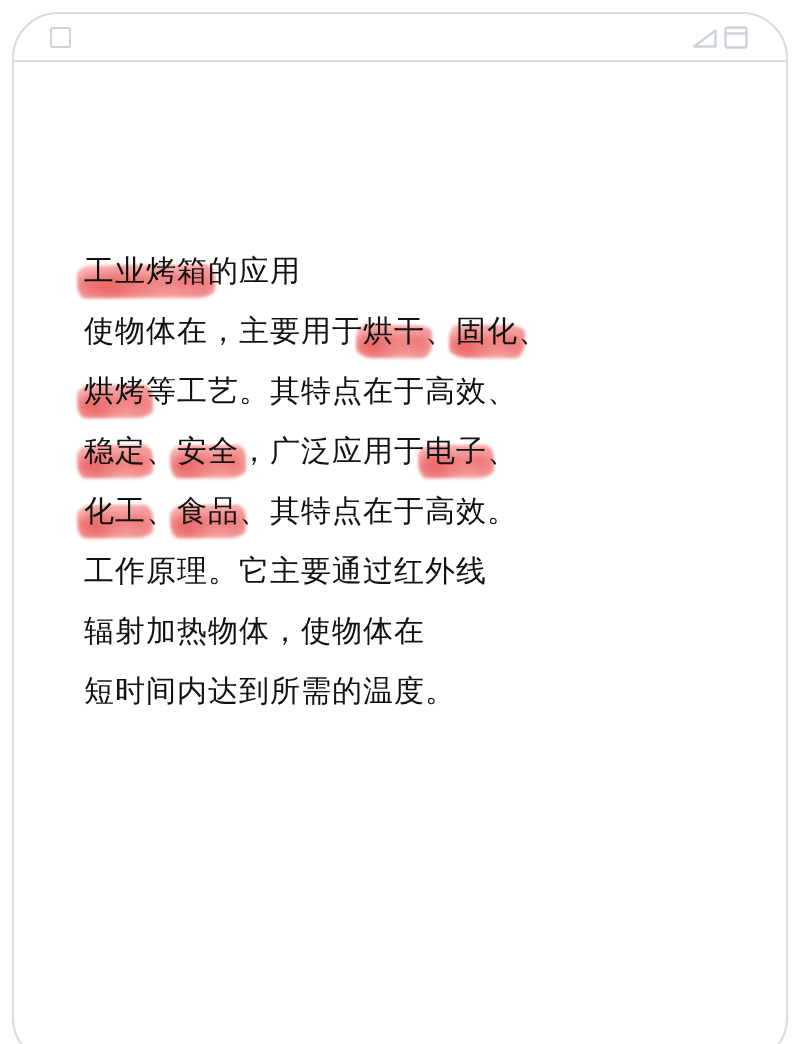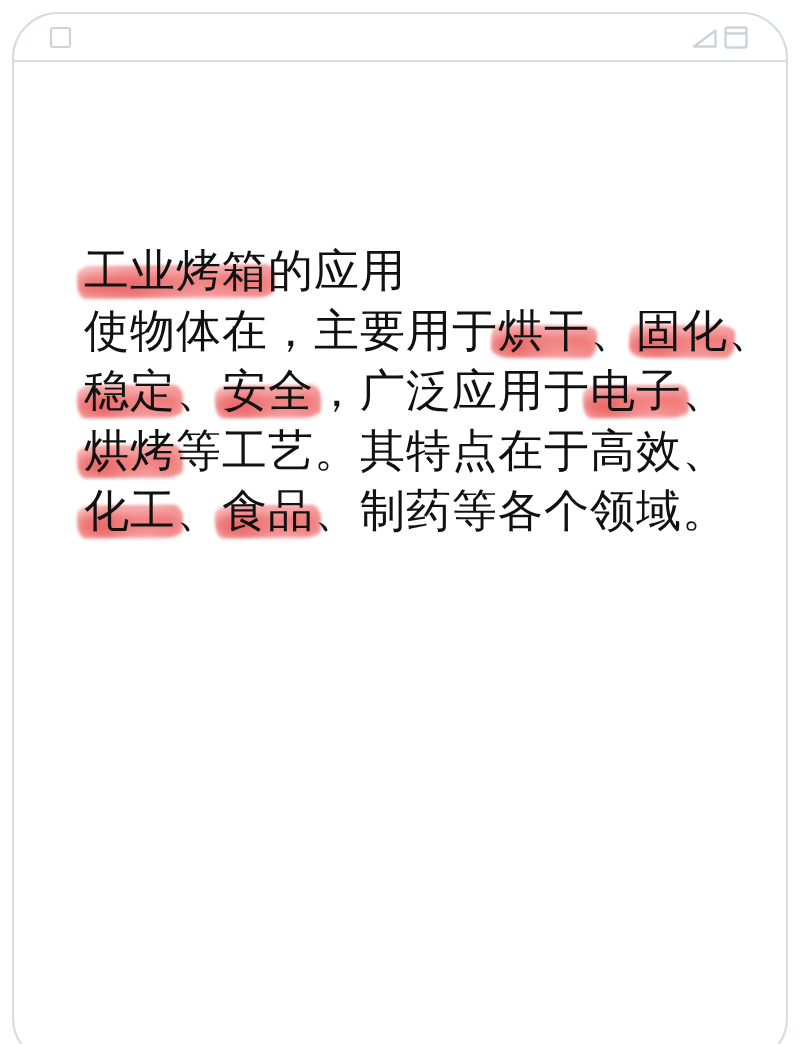--- a/index.html
+++ b/index.html
@@ -25,21 +25,21 @@
   .sq-icon{
     width:21px;height:21px;border:2.5px solid var(--icon);border-radius:3px;
     background:transparent;
   }
   .header-spacer{flex:1;}
   .right-icons{display:flex;align-items:flex-end;gap:6px;}
   .right-icons svg{display:block;}
 
   .text-block{
     position:absolute;left:70px;top:227px;right:20px;
-    font-size:45px;line-height:60px;letter-spacing:1px;
+    font-size:30px;line-height:60px;letter-spacing:1px;
     color:var(--text);font-weight:400;white-space:nowrap;
   }
   .line{position:relative;}
   .seg{position:relative;}
   .hl{position:relative;display:inline-block;}
   .hl::before{
     content:"";position:absolute;left:-7px;right:-7px;top:40%;bottom:5%;
     background:
       radial-gradient(60% 75% at 18% 62%, rgba(228,72,72,.55), rgba(228,72,72,0) 75%),
       radial-gradient(55% 85% at 78% 45%, rgba(235,88,88,.50), rgba(235,88,88,0) 78%),
@@ -79,17 +79,20 @@
           <rect x="1.5" y="1.5" width="21" height="20" rx="2" fill="none" stroke="#ccd3da" stroke-width="2.4"></rect>
           <line x1="1.5" y1="7.5" x2="22.5" y2="7.5" stroke="#ccd3da" stroke-width="2.4"></line>
         </svg>
       </span>
     </div>
   </div>
 
   <div class="text-block">
       <div class="line"><span class="hl">工业烤箱</span><span class="seg">的应用</span></div>
       <div class="line"><span class="seg">使物体在，主要用于</span><span class="hl">烘干</span><span class="seg">、</span><span class="hl">固化</span><span class="seg">、</span></div>
+      <div class="line"><span class="hl">烘烤</span><span class="seg">等工艺。其特点在于高效、</span></div>
       <div class="line"><span class="hl">稳定</span><span class="seg">、</span><span class="hl">安全</span><span class="seg">，广泛应用于</span><span class="hl">电子</span><span class="seg">、</span></div>
-      <div class="line"><span class="hl">烘烤</span><span class="seg">等工艺。其特点在于高效、</span></div>
-      <div class="line"><span class="hl">化工</span><span class="seg">、</span><span class="hl">食品</span><span class="seg">、制药等各个领域。</span></div>
+      <div class="line"><span class="hl">化工</span><span class="seg">、</span><span class="hl">食品</span><span class="seg">、其特点在于高效。</span></div>
+      <div class="line"><span class="seg">工作原理。它主要通过红外线</span></div>
+      <div class="line"><span class="seg">辐射加热物体，使物体在</span></div>
+      <div class="line"><span class="seg">短时间内达到所需的温度。</span></div>
     </div>
 </div>
 
 </body></html>

